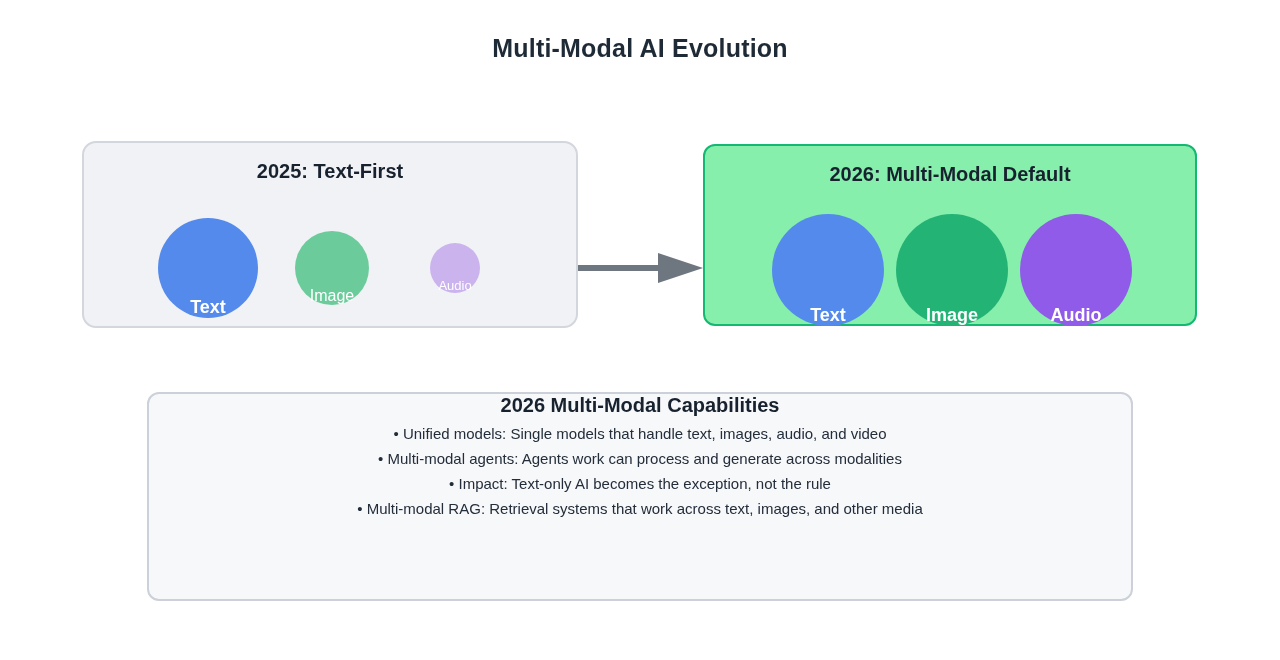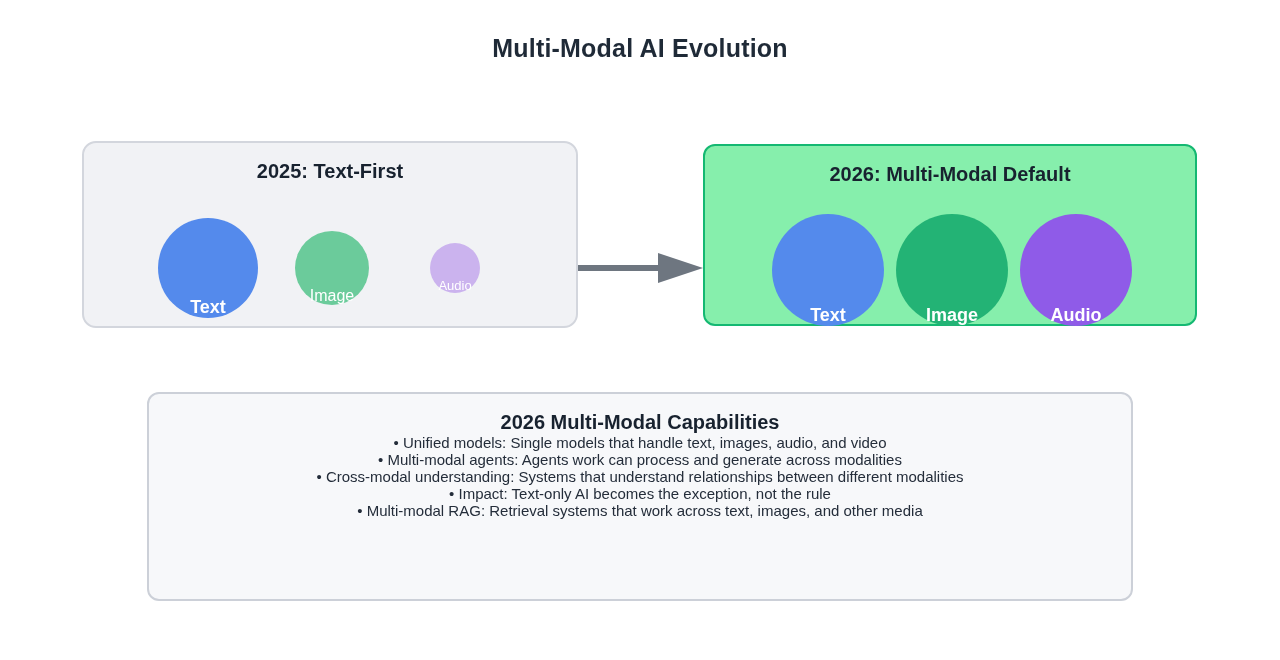--- a/index.html
+++ b/index.html
@@ -72,31 +72,30 @@
   .capabilities {
     position: absolute;
     left: 147px; top: 392px;
     width: 986px; height: 209px;
     border-radius: 12px;
     box-sizing: border-box;
     border: 2px solid transparent;
   }
   .cap-title {
     margin: 0;
-    padding-top: 17px;
     text-align: center;
     font-size: 20px;
     font-weight: bold;
     color: #18222f;
   }
   .cap-item {
     text-align: center;
     font-size: 15px;
     color: #242d3a;
-    margin-top: 1px;
+    margin-top: 9px;
     line-height: 16px;
   }
   .cap-item:first-of-type { margin-top: 23px; }
 </style>
 </head>
 <body>
 
 <div class="canvas">
 
   <div class="main-title">Multi-Modal AI Evolution</div>
@@ -129,18 +128,17 @@
     </div>
     <div class="circle c2 c2-audio" style="background-color: rgb(143, 91, 232);">
       <span>Audio</span>
     </div>
   </div>
 
   <div class="capabilities" style="background-color: rgb(247, 248, 250); border-color: rgb(204, 208, 216);">
     <div class="cap-title">2026 Multi-Modal Capabilities</div>
     <div class="cap-item">• Unified models: Single models that handle text, images, audio, and video</div>
     <div class="cap-item">• Multi-modal agents: Agents work can process and generate across modalities</div>
-    <div class="cap-item">• Cross-modal understanding: Systems that understand relationships between different modalities</div>
     <div class="cap-item">• Impact: Text-only AI becomes the exception, not the rule</div>
     <div class="cap-item">• Multi-modal RAG: Retrieval systems that work across text, images, and other media</div>
   </div>
 
 </div>
 
 </body></html>

